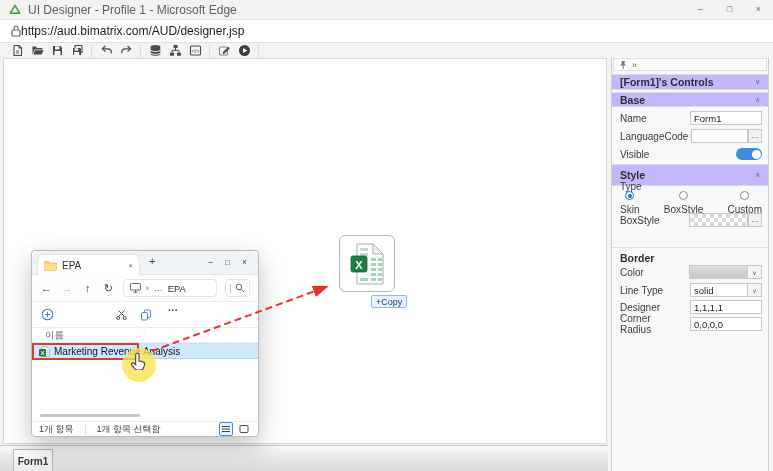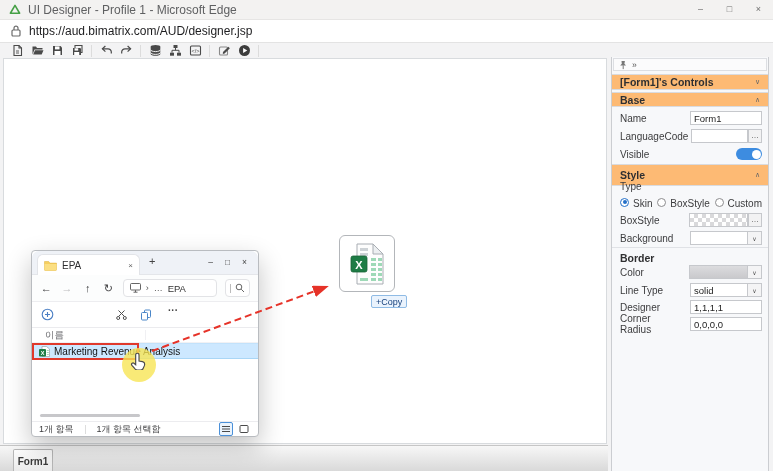--- a/index.html
+++ b/index.html
@@ -18,21 +18,21 @@
     position: absolute; top: 0; left: 0; right: 0; height: 20px;
     background: #f3f2f1; border-bottom: 1px solid #e6e5e4;
     display: flex; align-items: center; padding-left: 9px; gap: 7px;
   }
   .titlebar-text { font-size: 12px; color: #5f6062; }
   .win-controls { position: absolute; right: 0; top: 0; height: 19px; display: flex; }
   .win-controls span { width: 29px; text-align: center; line-height: 19px; font-size: 9px; color: #6d6d6d; }
   .urlbar {
     position: absolute; top: 20px; left: 0; right: 0; height: 23px;
     background: #fff; border-bottom: 1px solid #e3e3e3;
-    display: flex; align-items: center; padding-left: 11px; gap: 8px;
+    display: flex; align-items: center; padding-left: 11px; gap: 0;
   }
   .url-text { font-size: 12px; color: #1d1d1f; }
   .toolbar {
     position: absolute; top: 43px; left: 0; right: 0; height: 15px;
     display: flex; align-items: center; padding-left: 7px;
   }
   .tbtn { width: 20px; height: 14px; display: flex; align-items: center; justify-content: center; }
   .tsep { width: 1px; height: 12px; background: #dcdcdc; margin: 0 4px; }
 
   
@@ -70,21 +70,21 @@
     background: #f7f8fa; border-left: 1px solid #cbcdd1; border-right: 1px solid #cbcdd1;
   }
   .panel-minibar {
     position: absolute; left: 1px; right: 1px; top: 1px; height: 13px;
     background: #fbfbfc; border: 1px solid #dcdee2;
     display: flex; align-items: center; padding-left: 5px; gap: 5px;
     font-size: 8.5px; color: #555;
   }
   .sec-hdr {
     position: absolute; left: 0; right: 0; height: 16px;
-    background: #fdba74; border-top: 1px solid #d9dbdf; border-bottom: 1px solid #d9dbdf;
+    background: #c4b5fd; border-top: 1px solid #d9dbdf; border-bottom: 1px solid #d9dbdf;
     display: flex; align-items: center; justify-content: space-between;
     padding: 0 8px; font-size: 10.5px; font-weight: bold; color: #2f2f31;
   }
   .sec-hdr .chev { font-size: 7px; font-weight: normal; color: #666; }
   .prow {
     position: absolute; left: 8px; right: 6px; height: 16px;
     display: flex; align-items: center; justify-content: space-between;
     font-size: 10px; color: #3c3c3e;
   }
   .pinput {
@@ -97,21 +97,21 @@
     font-size: 8px; line-height: 12px; text-align: center; color: #444;
   }
   .ctl-group { display: flex; }
   .toggle {
     width: 26px; height: 12px; border-radius: 6px; background: #3d8ce0; position: relative;
   }
   .toggle::after {
     content: ""; position: absolute; right: 1.5px; top: 1.5px; width: 9px; height: 9px;
     border-radius: 50%; background: #fff;
   }
-  .radio { display: flex; align-items: flex-start; gap: 4px; font-size: 10px; color: #3c3c3e; }
+  .radio { display: flex; align-items: center; gap: 4px; font-size: 10px; color: #3c3c3e; flex-direction: column; }
   .radio .rdot {
     width: 9px; height: 9px; border-radius: 50%; border: 1px solid #8c8c8e; background: #fff; position: relative;
   }
   .radio.sel .rdot { border-color: #2470c8; }
   .radio.sel .rdot::after {
     content: ""; position: absolute; left: 1.5px; top: 1.5px; width: 4px; height: 4px;
     border-radius: 50%; background: #2470c8;
   }
   .swatch-box { display: flex; height: 14px; border: 1px solid #c6c8cc; background: #fff; }
   .swatch-checker {
@@ -408,27 +408,20 @@
     </span>
   </div>
 
   <div class="prow" style="top:155px;">
     <span>BoxStyle</span>
     <span class="ctl-group">
       <span class="swatch-box">
           <span class="swatch-checker"></span>
         </span>
       <span class="dots-btn">…</span>
-    </span>
-  </div>
-  <div class="prow" style="top:173px;">
-    <span>Background</span>
-    <span class="select-like">
-      <span class="sel-text"></span>
-      <span class="dd-btn">∨</span>
     </span>
   </div>
 
   <div class="pdivider"></div>
   <span class="plabel bold" style="top:195px;">Border</span>
 
   <div class="prow" style="top:207px;">
     <span>Color</span>
     <span class="swatch-box">
       <span class="swatch-gray"></span>

